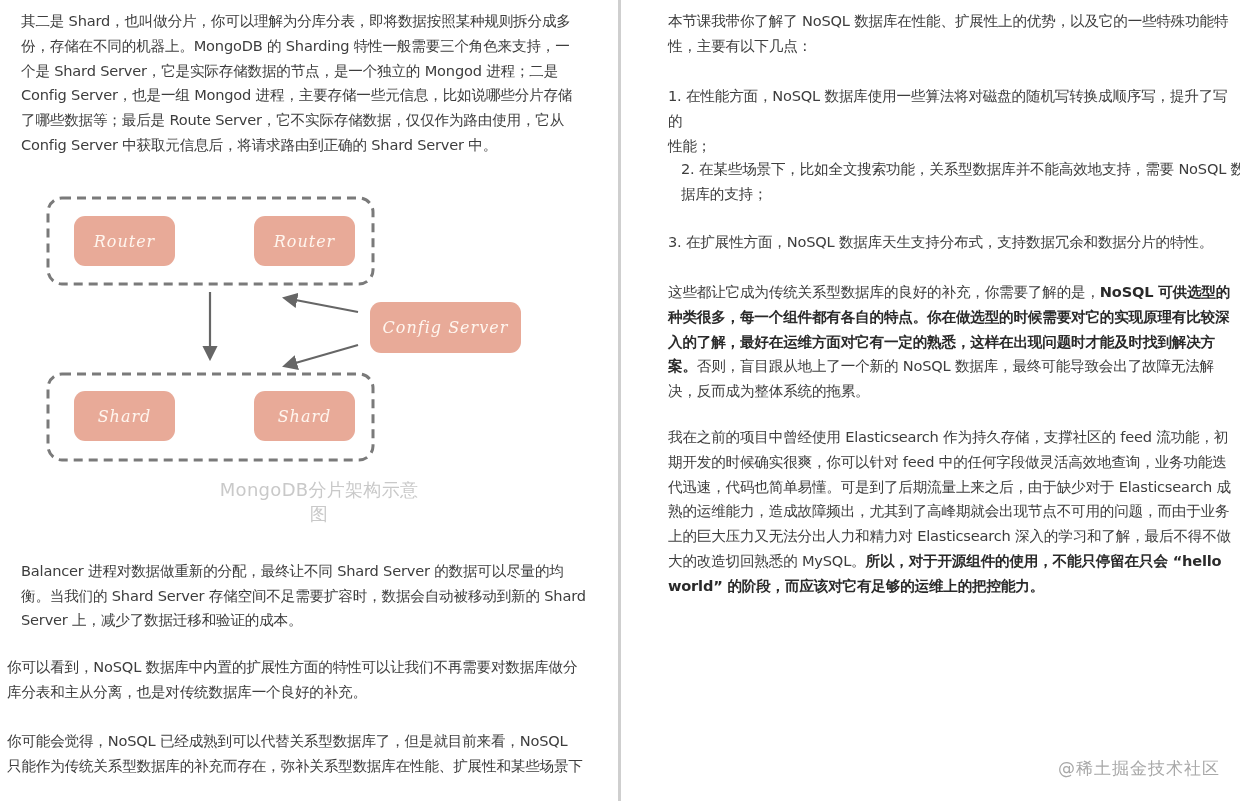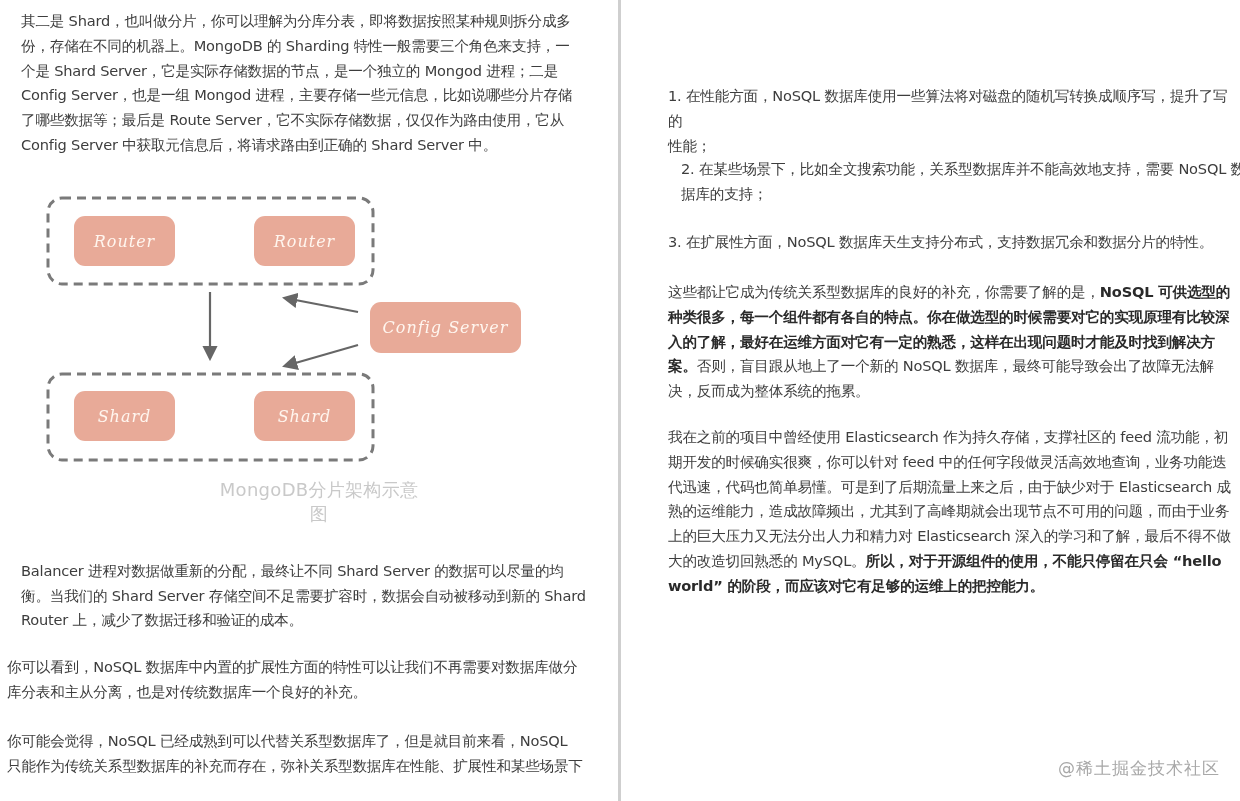--- a/index.html
+++ b/index.html
@@ -80,38 +80,42 @@
     <div class="node" style="left:330px; top:112px; width:151px; height:51px;">Config Server</div>
     <div class="node" style="left:34px; top:201px; width:101px; height:50px;">Shard</div>
     <div class="node" style="left:214px; top:201px; width:101px; height:50px;">Shard</div>
   </div>
   <div class="caption">MongoDB分片架构示意图</div>
 
   <p class="para" style="left:21px; top:534px; width:580px;">
     <br>
     <span>Balancer 进程对数据做重新的分配，最终让不同 Shard Server 的数据可以尽量的均</span><br>
     <span>衡。当我们的 Shard Server 存储空间不足需要扩容时，数据会自动被移动到新的 Shard</span><br>
-    <span>Router 上，减少了数据迁移和验证的成本。</span>
+    <span>Server 上，减少了数据迁移和验证的成本。</span>
   </p>
 
   <p class="para" style="left:7px; top:655px; width:600px;">
     <span>你可以看到，NoSQL 数据库中内置的扩展性方面的特性可以让我们不再需要对数据库做分</span><br>
     <span>库分表和主从分离，也是对传统数据库一个良好的补充。</span>
   </p>
 
   <p class="para" style="left:7px; top:729px; width:600px;">
     <span>你可能会觉得，NoSQL 已经成熟到可以代替关系型数据库了，但是就目前来看，NoSQL</span><br>
     <span>只能作为传统关系型数据库的补充而存在，弥补关系型数据库在性能、扩展性和某些场景下</span><br>
   </p>
 </div>
 
 <div class="divider"></div>
 
 <div class="page page-right">
 
+  <p class="para" style="left:47px; top:9px; width:570px;">
+    <span>本节课我带你了解了 NoSQL 数据库在性能、扩展性上的优势，以及它的一些特殊功能特</span><br>
+    <span>性，主要有以下几点：</span>
+  </p>
 
   <p class="para" style="left:47px; top:84px; width:570px;">
     <span>1. 在性能方面，NoSQL 数据库使用一些算法将对磁盘的随机写转换成顺序写，提升了写的</span><br>
     <span>性能；</span>
   </p>
 
   <p class="para" style="left:60px; top:157px; width:570px;">
     <span>2. 在某些场景下，比如全文搜索功能，关系型数据库并不能高效地支持，需要 NoSQL 数</span><br>
     <span>据库的支持；</span>
   </p>

